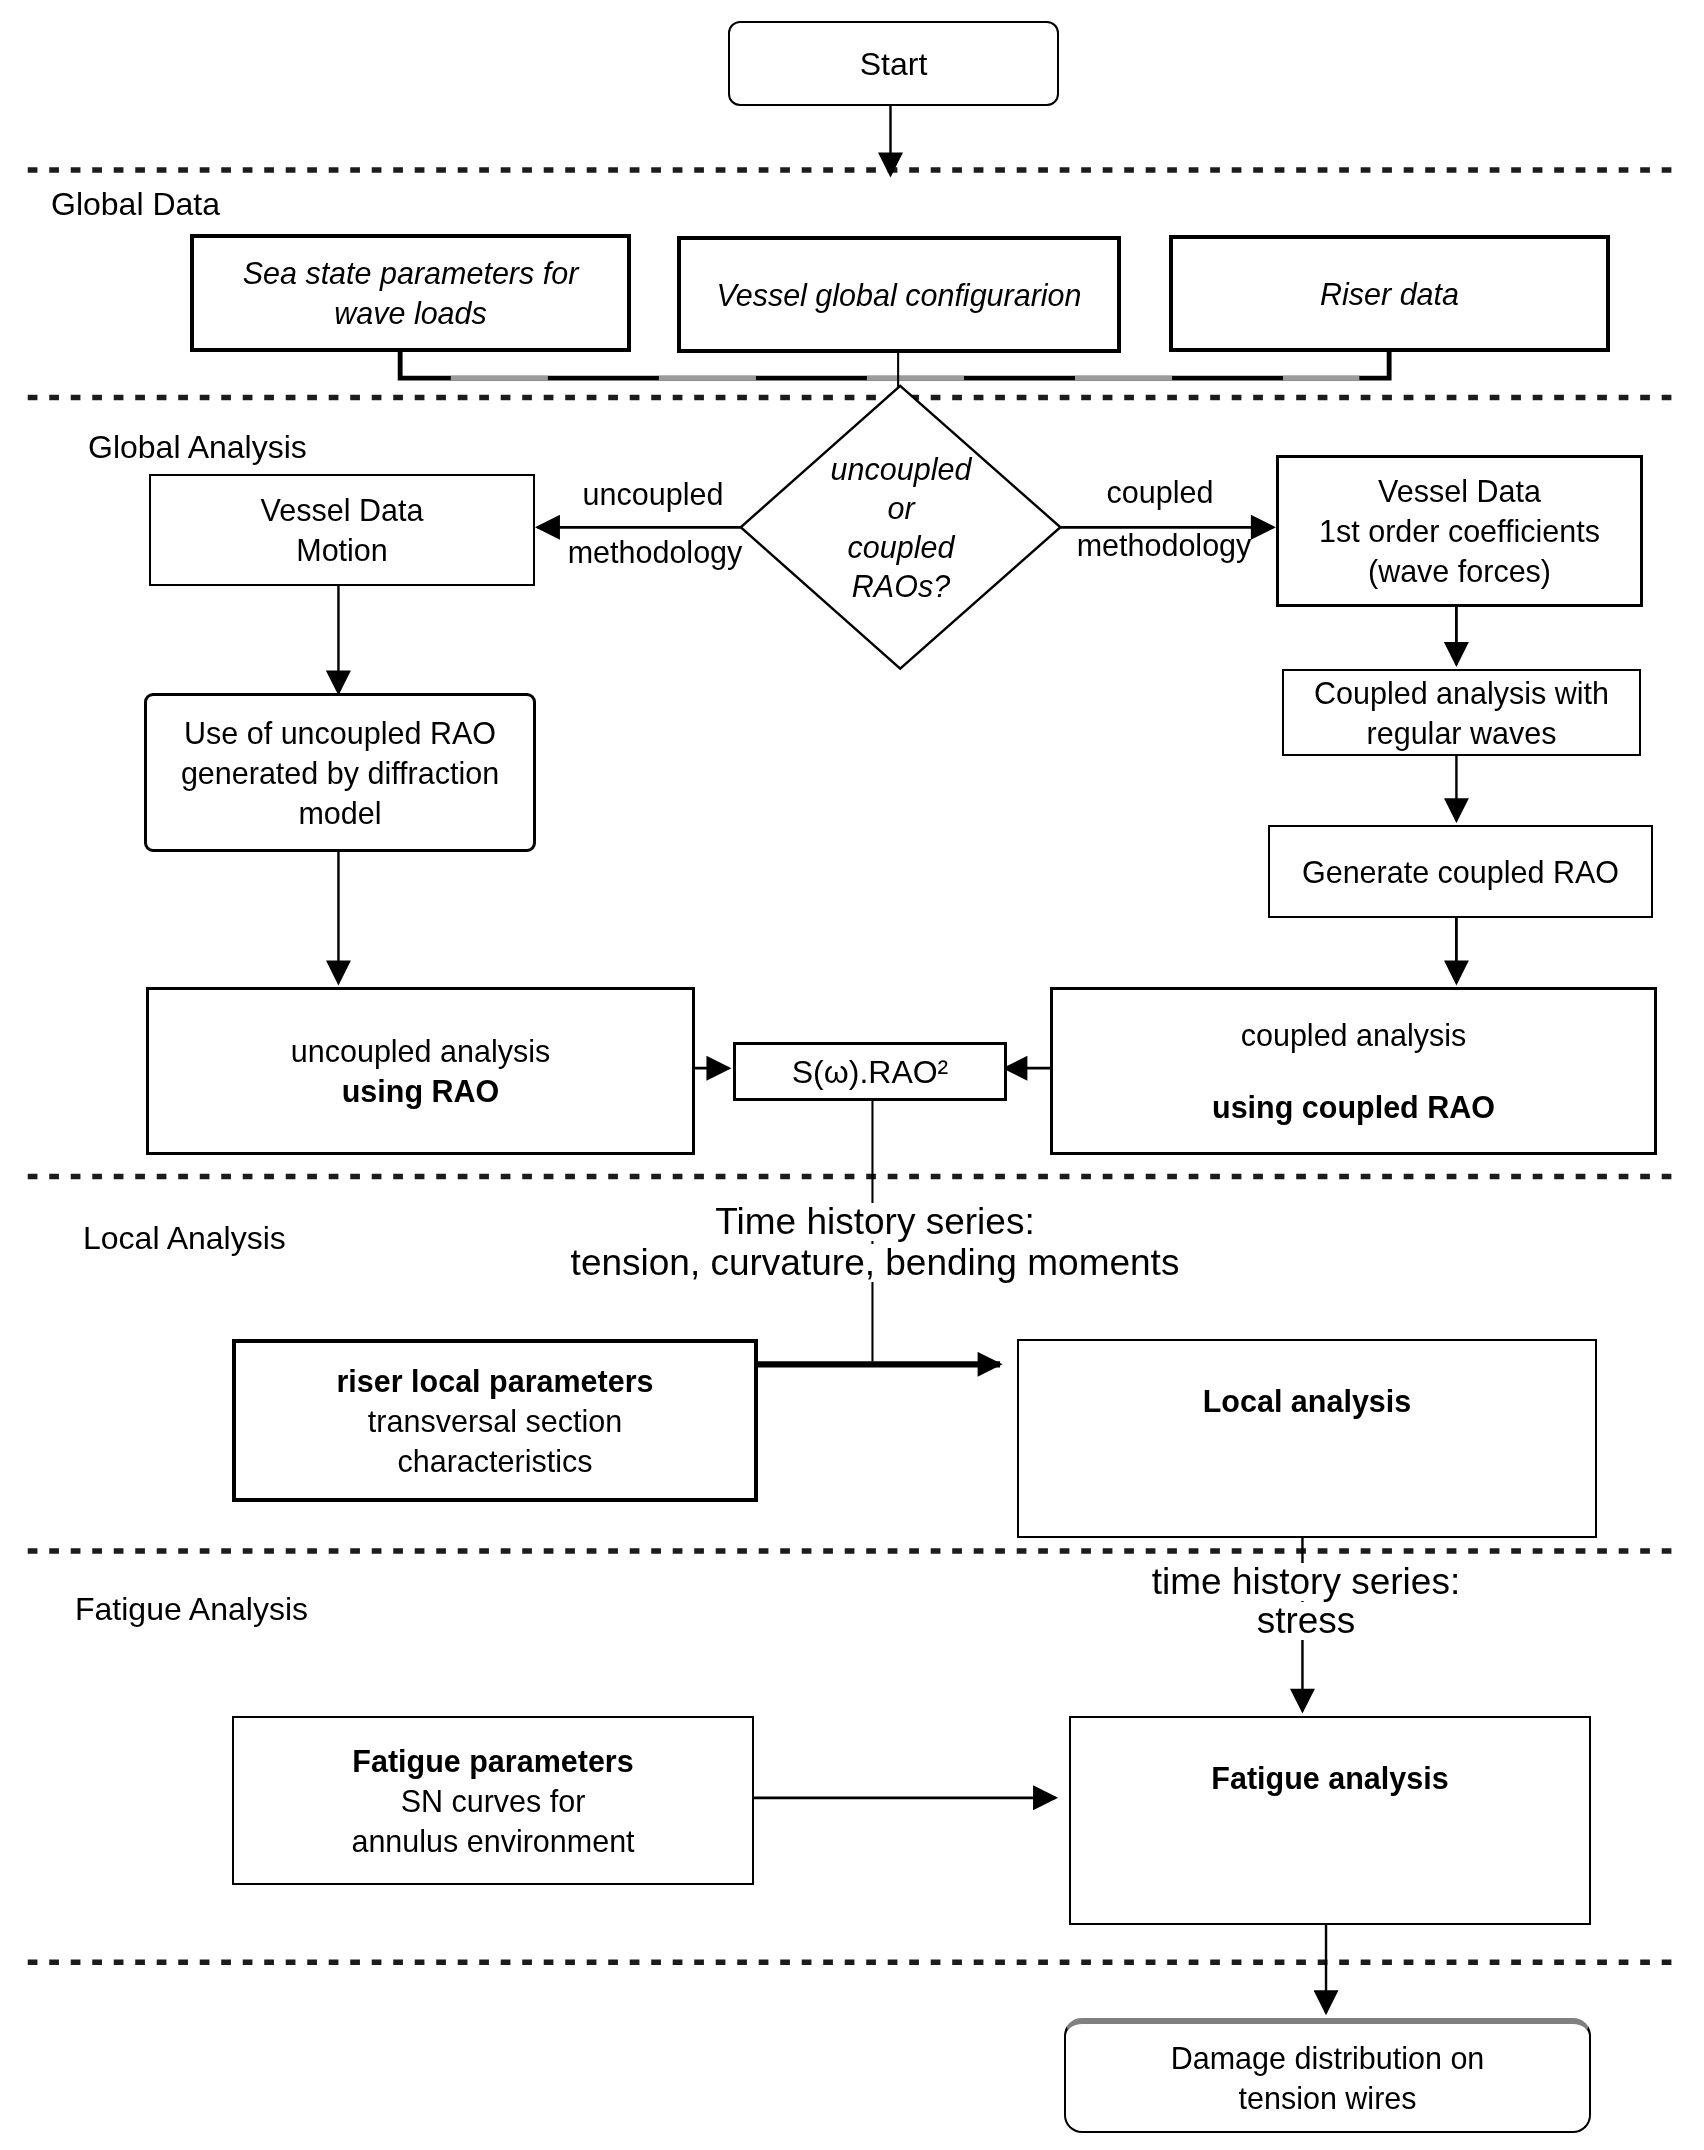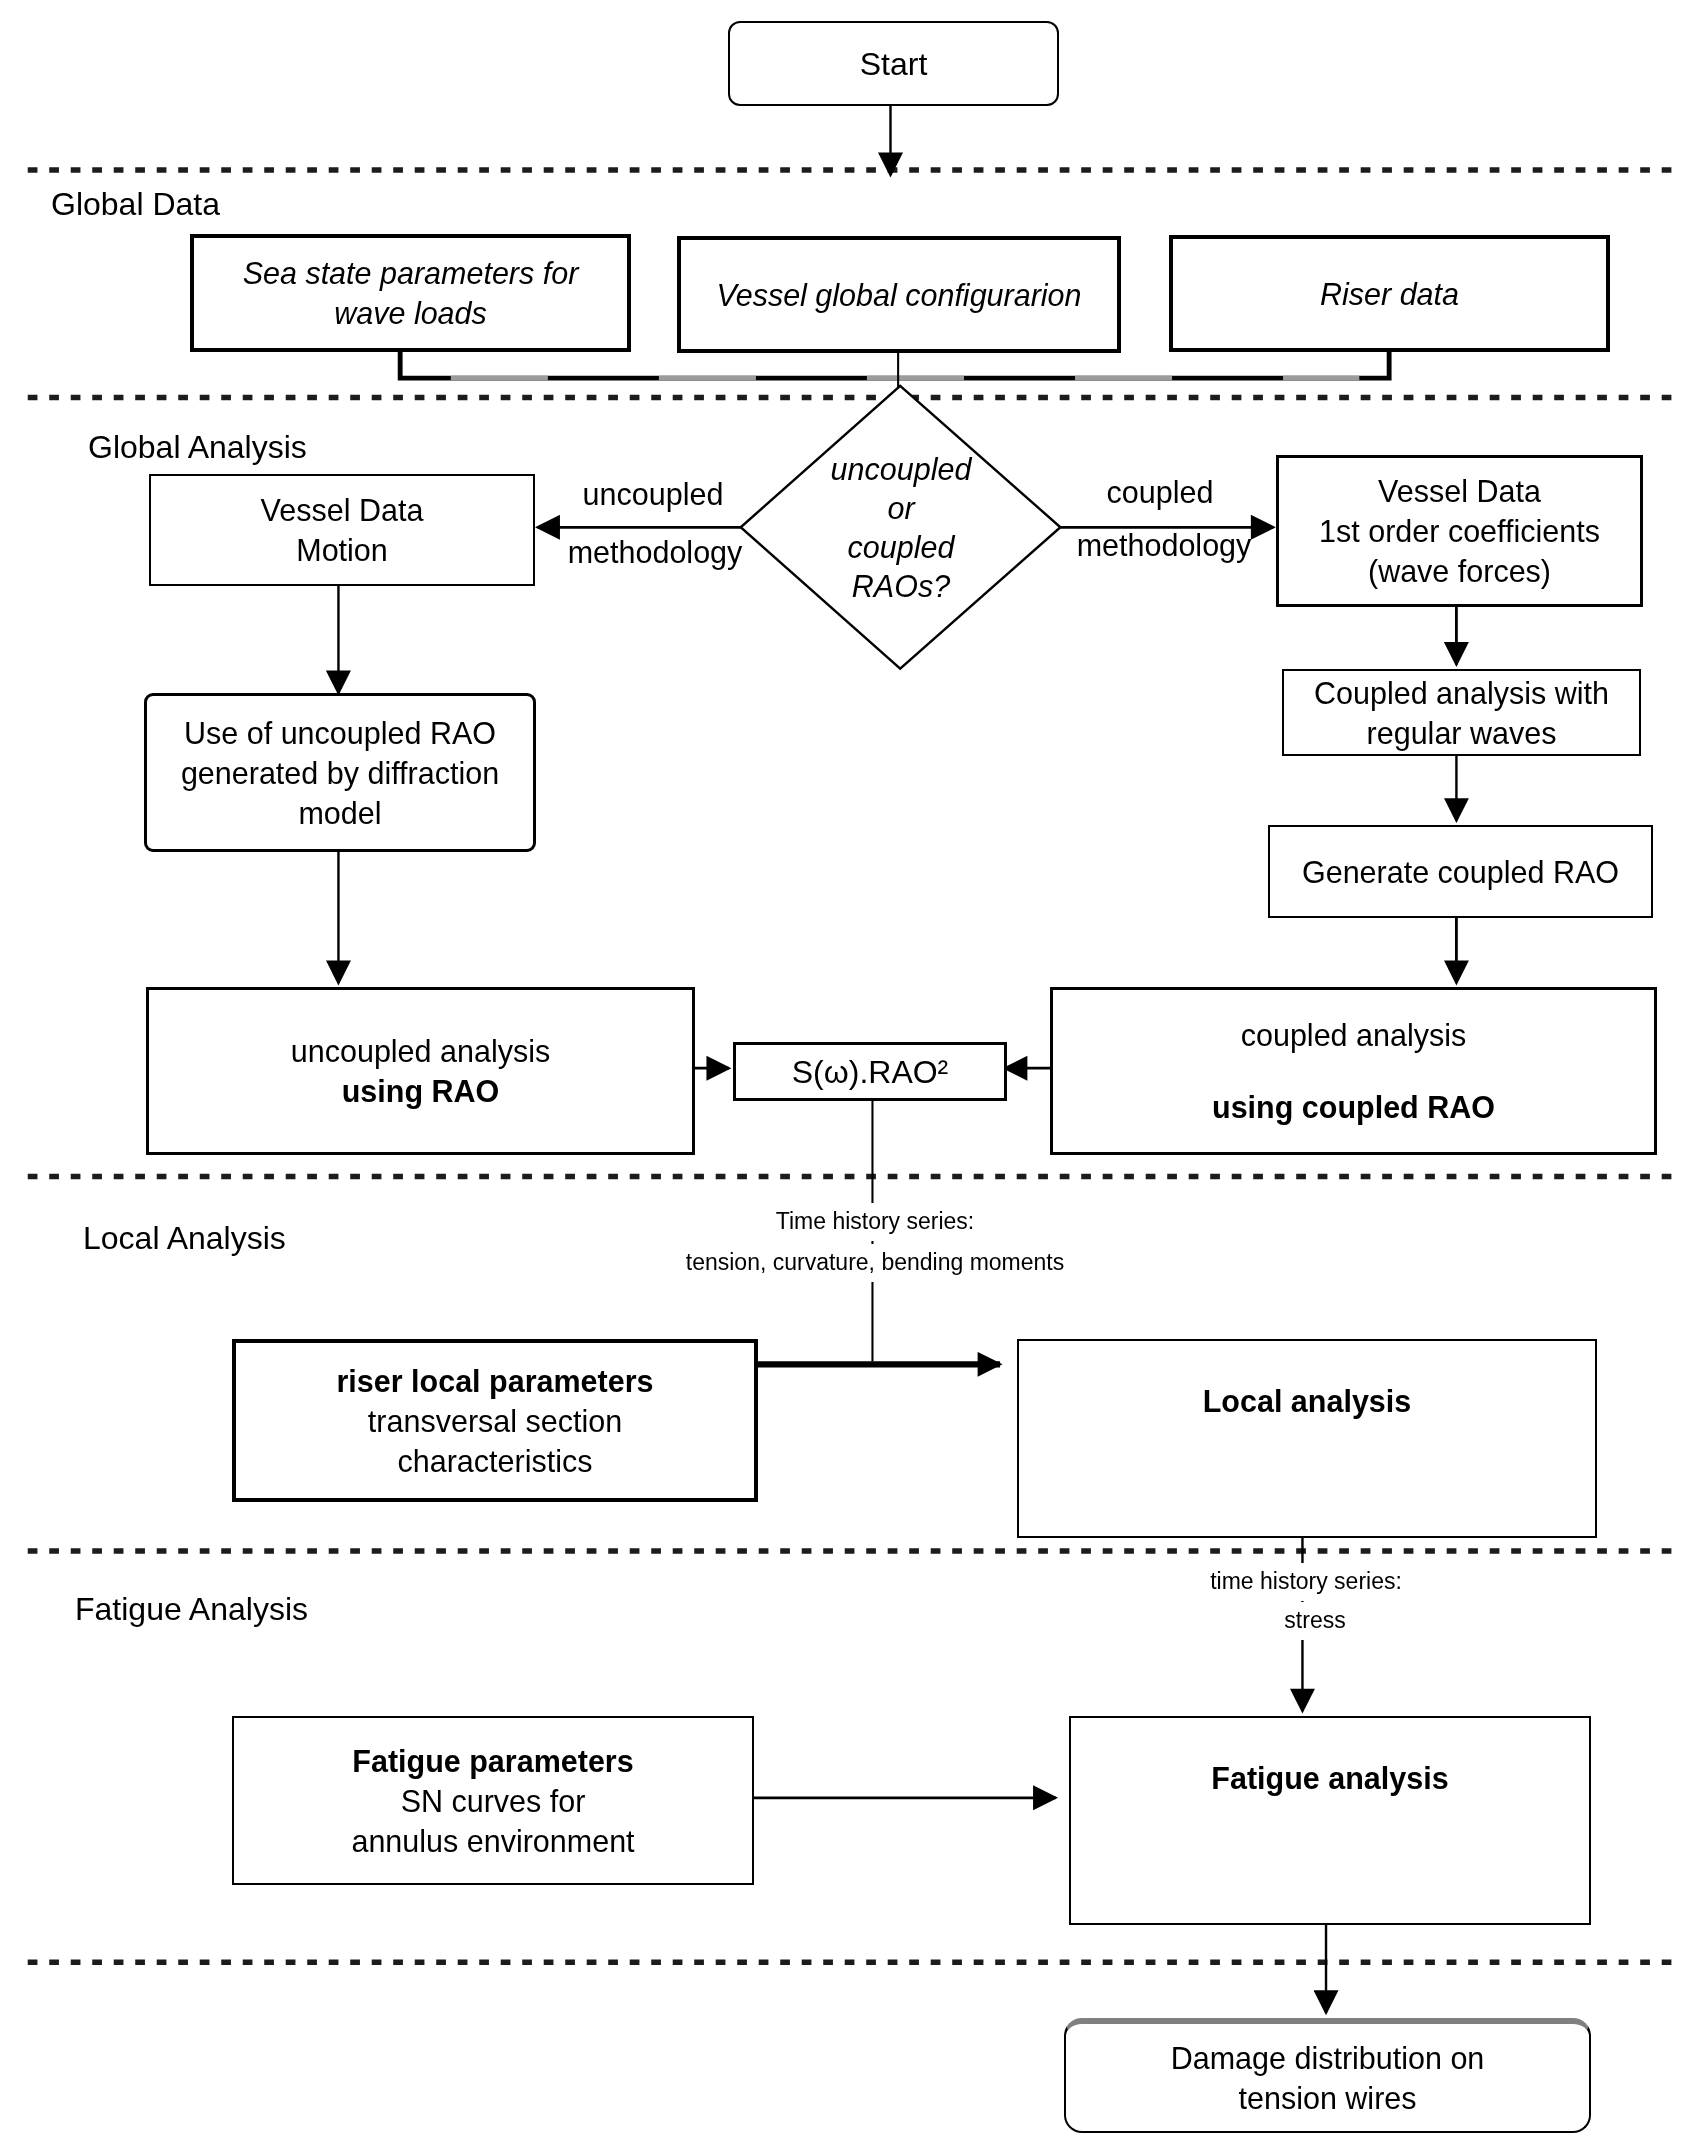--- a/index.html
+++ b/index.html
@@ -34,21 +34,21 @@
   }
   .edge-label{
     position:absolute;z-index:2;
     font-size:30.5px;line-height:35px;
     width:236px;text-align:center;
     white-space:nowrap;
   }
   .annotation{
     position:absolute;z-index:3;
     background:#fff;
-    font-size:23px;line-height:35px;
+    font-size:37px;line-height:35px;
     text-align:right;
     padding:1.4px 4.2px;
     white-space:nowrap;
   }
   #diamond-text{
     position:absolute;left:741px;top:386px;width:320px;height:283px;
     display:flex;flex-direction:column;align-items:center;justify-content:center;
     font-size:30.5px;line-height:39px;font-style:italic;text-align:center;
     z-index:2;
   }
@@ -199,16 +199,16 @@
   </div>
 
   <div class="edge-label" style="left:535px;top:477px;">uncoupled</div>
   <div class="edge-label" style="left:537px;top:535px;">methodology</div>
   <div class="edge-label" style="left:1042px;top:475px;">coupled</div>
   <div class="edge-label" style="left:1046px;top:528px;">methodology</div>
 
   <div class="annotation" style="left:875px;top:1203px;transform:translateX(-50%);">Time history series:</div>
   <div class="annotation" style="left:875px;top:1244px;transform:translateX(-50%);">tension, curvature, bending moments</div>
   <div class="annotation" style="left:1306px;top:1563px;transform:translateX(-50%);">time history series:</div>
-  <div class="annotation" style="left:1306px;top:1602px;transform:translateX(-50%);margin-left:9px;">stress</div>
+  <div class="annotation" style="left:1306px;top:1602px;transform:translateX(-50%);">stress</div>
 
 </div>
 
 
 </body></html>

